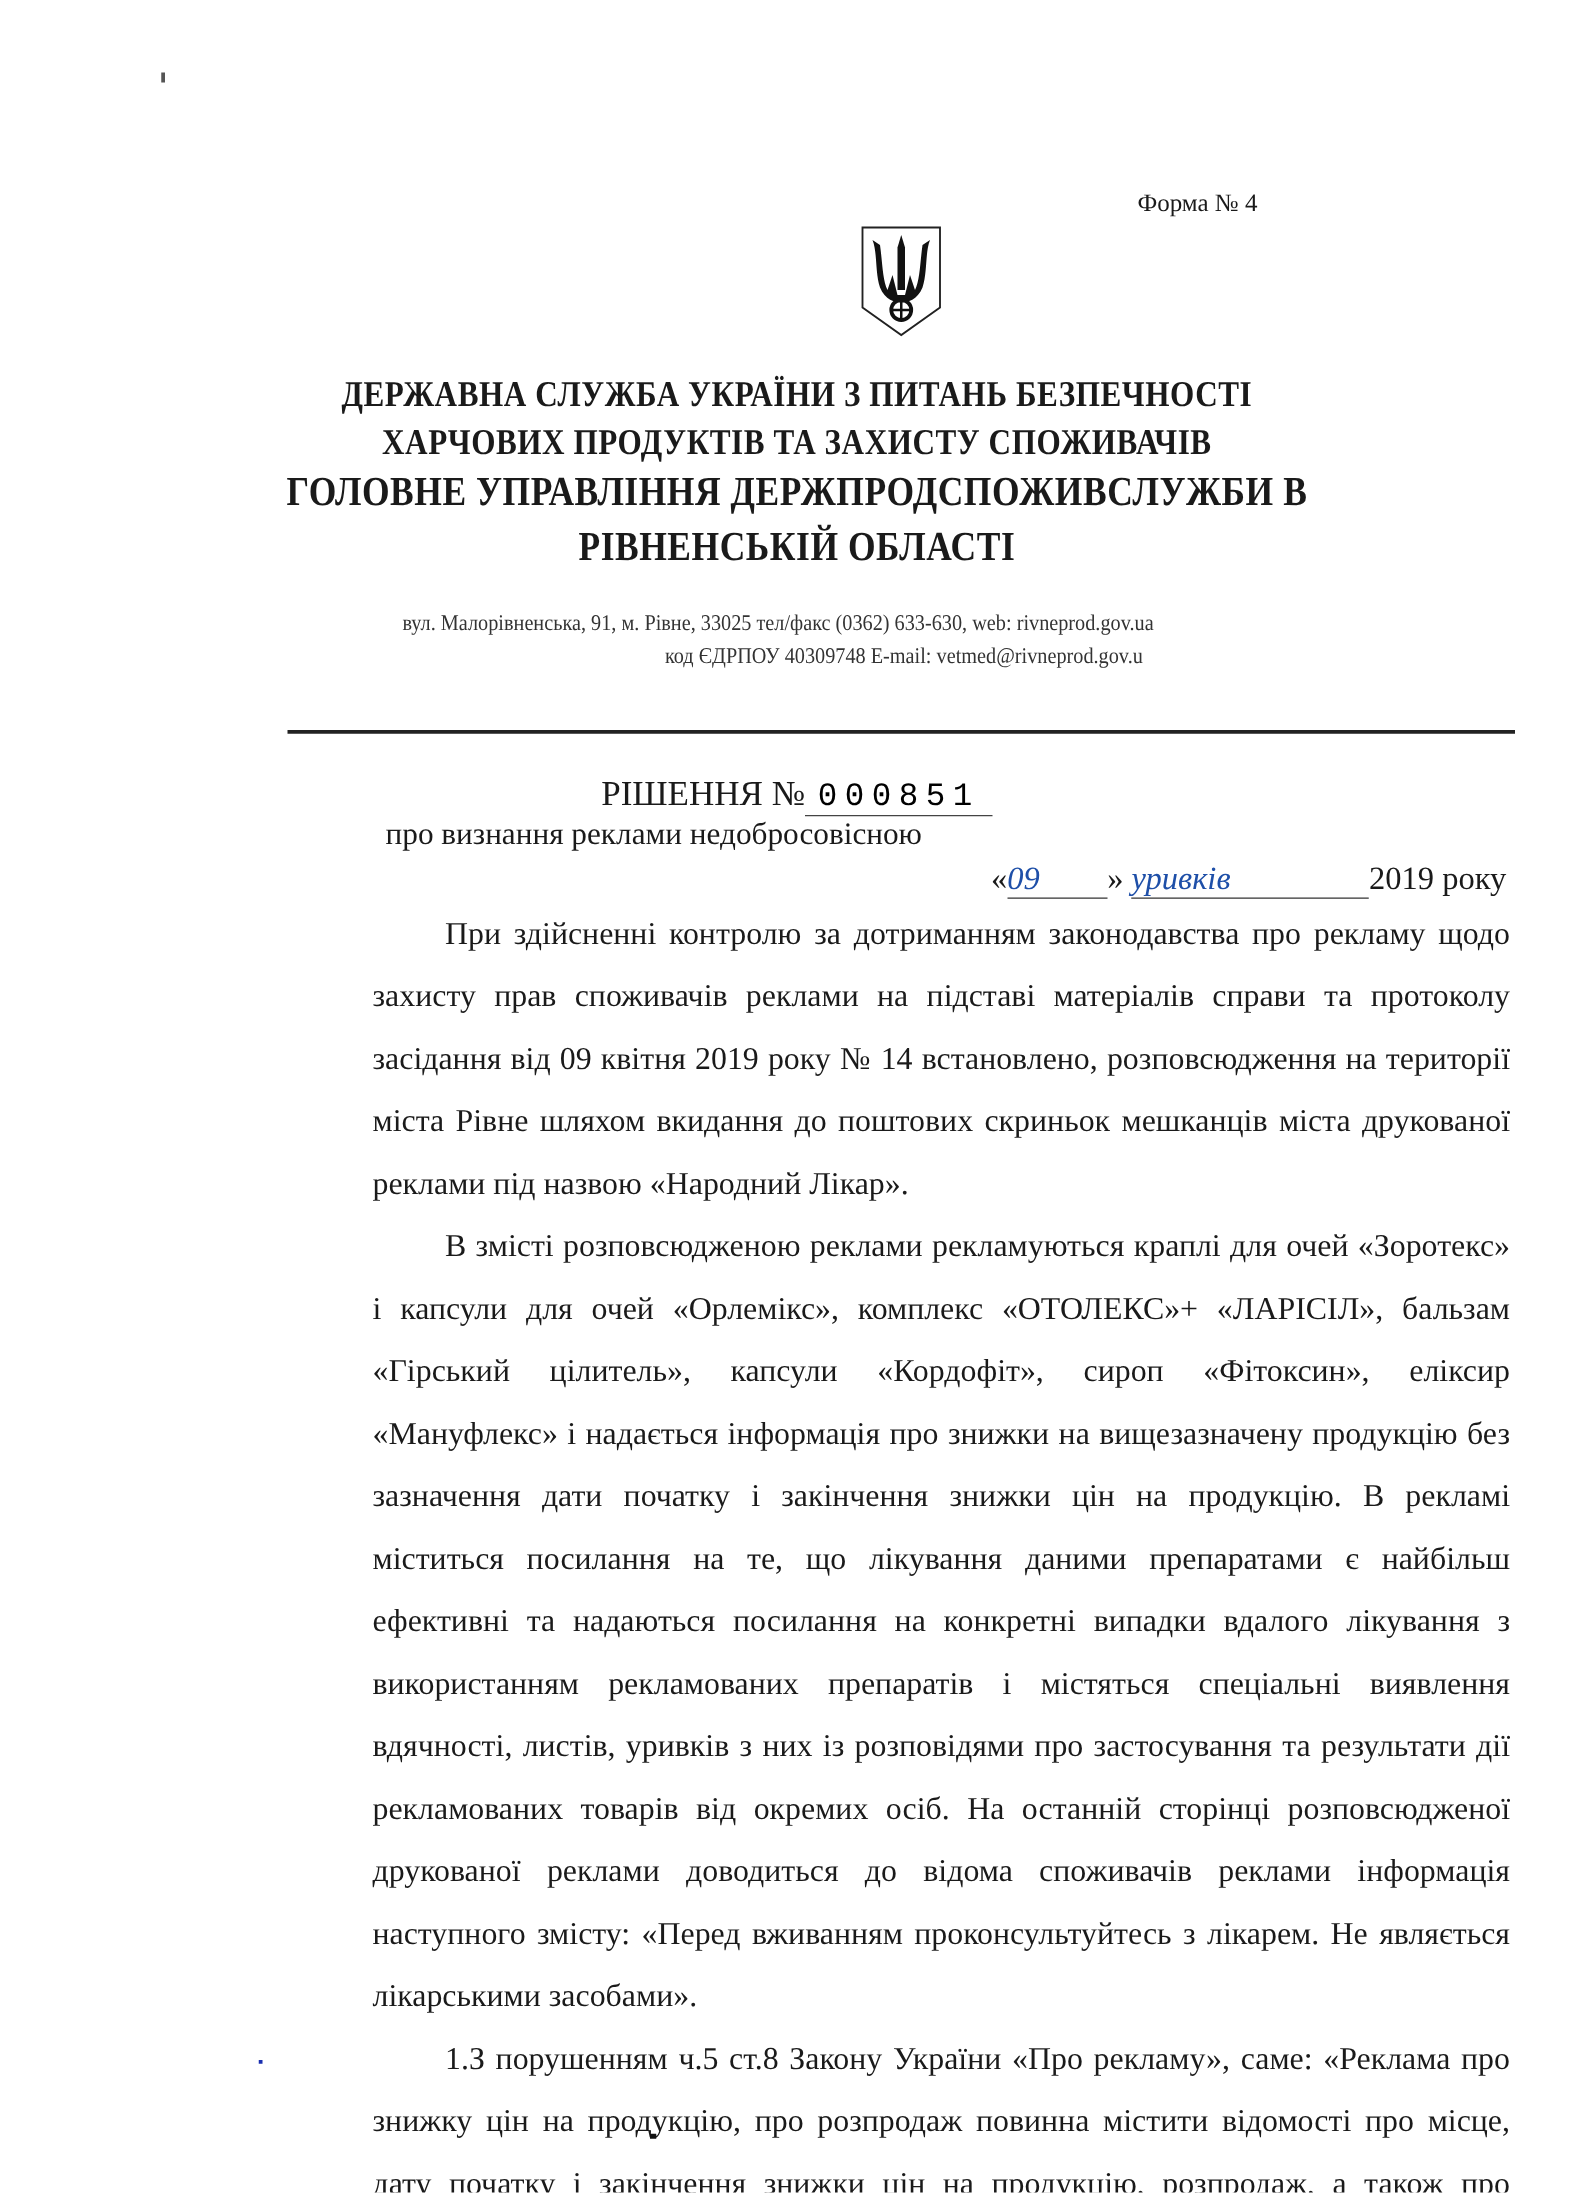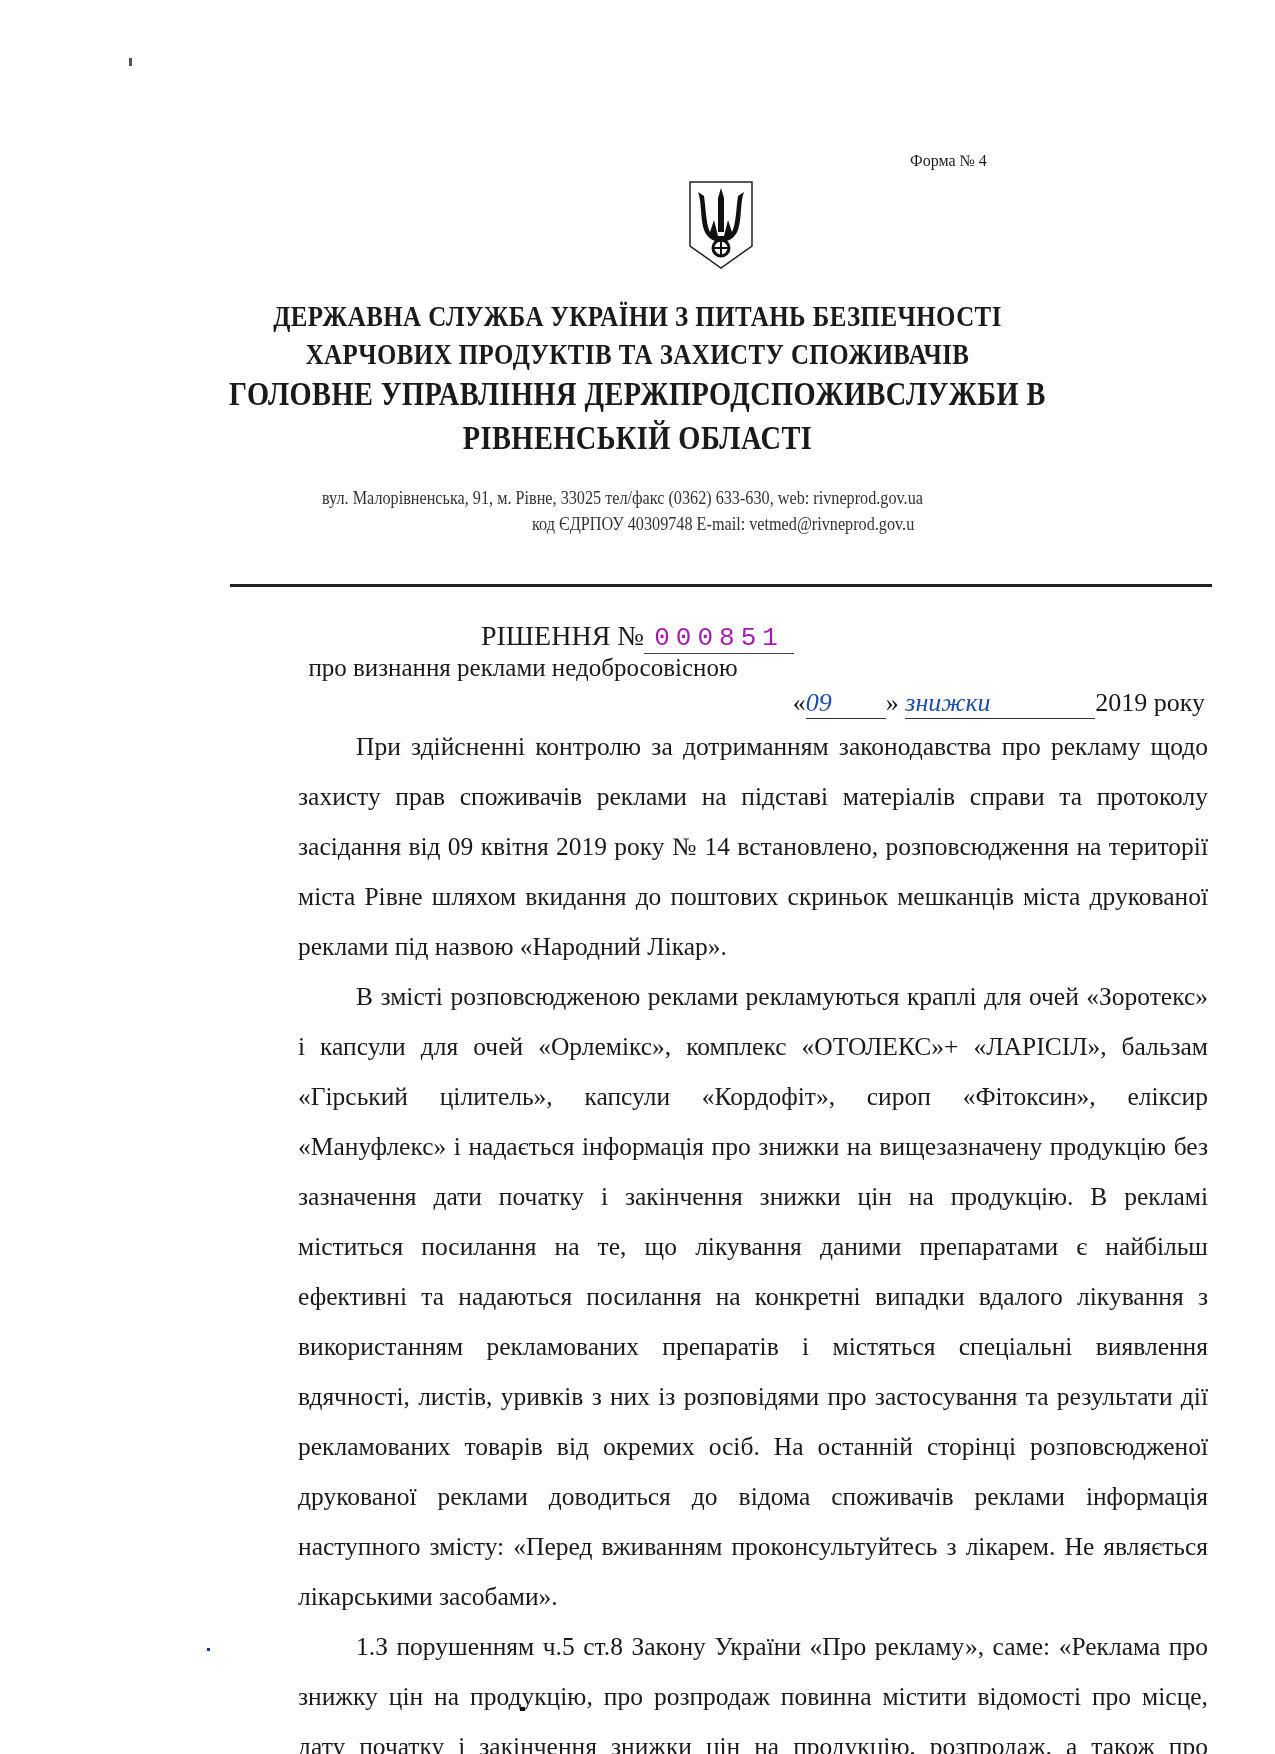--- a/index.html
+++ b/index.html
@@ -1,31 +1,31 @@
 <!DOCTYPE html>
 <html><head>
 <meta charset="utf-8">
 <style>
   html, body { margin:0; padding:0; background:#ffffff; }
   body { width:1275px; height:1754px; position:relative; overflow:hidden;
          font-family:"Liberation Serif", serif; color:#1a1a1a; }
   .abs { position:absolute; }
-  .form-no { left:910px; top:152px; font-size:16px; }
+  .form-no { left:910px; top:152px; font-size:20px; }
   .coat { left:688px; top:180px; width:66px; height:90px; }
   .org { left:0; width:1275px; text-align:center; font-weight:bold; letter-spacing:0.5px; }
   .org1 { top:300px; font-size:29px; transform:scaleX(0.86); }
   .org2 { top:338px; font-size:29px; transform:scaleX(0.86); }
   .org3 { top:376px; font-size:33px; transform:scaleX(0.86); }
   .org4 { top:420px; font-size:33px; transform:scaleX(0.86); }
   .addr { font-size:18px; color:#333; transform-origin:left top; transform:scaleX(0.9); white-space:nowrap; }
   .addr1 { left:322px; top:488px; }
   .addr2 { left:532px; top:514px; }
   .rule { left:230px; top:584px; width:982px; height:3px; background:#222; }
   .title-line { left:0; width:1275px; text-align:center; font-size:28px; top:620px; }
-  .title-line .num { display:inline-block; min-width:150px; border-bottom:1px solid #444; color:#a21caf;
+  .title-line .num { display:inline-block; min-width:150px; border-bottom:1px solid #444; color:#000000;
       font-family:"Liberation Mono", monospace; letter-spacing:6px; font-size:26px; text-align:center; }
   .subtitle { left:0; width:1046px; text-align:center; font-size:25px; top:654px; }
   .date { right:70px; top:688px; font-size:26px; }
   .date .hand { font-style:italic; color:#1e4fa8; display:inline-block; border-bottom:1px solid #333; text-align:left; }
   .date .d { width:80px; } .date .m { width:190px; }
   .body-text { left:298px; top:722px; width:910px; font-size:25.5px; line-height:50px; text-align:justify; }
   .body-text p { margin:0; text-indent:58px; }
   .speck { background:#555; }
 </style>
 </head>
@@ -51,21 +51,21 @@
 
 <div class="abs rule"></div>
 
 <div class="abs title-line">
   <span>РІШЕННЯ №</span><span class="num">000851</span>
 </div>
 <div class="abs subtitle">про визнання реклами недобросовісною</div>
 
 <div class="abs date">
   <span>«</span><span class="hand d">09</span><span>»</span>
-  <span class="hand m">знижки</span><span>2019 року</span>
+  <span class="hand m">уривків</span><span>2019 року</span>
 </div>
 
 <div class="abs body-text">
   <p>При здійсненні контролю за дотриманням законодавства про рекламу щодо захисту прав споживачів реклами на підставі матеріалів справи та протоколу засідання від 09 квітня 2019 року № 14 встановлено, розповсюдження на території міста Рівне шляхом вкидання до поштових скриньок мешканців міста друкованої реклами під назвою «Народний Лікар».</p>
   <p>В змісті розповсюдженою реклами рекламуються краплі для очей «Зоротекс» і капсули для очей «Орлемікс», комплекс «ОТОЛЕКС»+ «ЛАРІСІЛ», бальзам «Гірський цілитель», капсули «Кордофіт», сироп «Фітоксин», еліксир «Мануфлекс» і надається інформація про знижки на вищезазначену продукцію без зазначення дати початку і закінчення знижки цін на продукцію. В рекламі міститься посилання на те, що лікування даними препаратами є найбільш ефективні та надаються посилання на конкретні випадки вдалого лікування з використанням рекламованих препаратів і містяться спеціальні виявлення вдячності, листів, уривків з них із розповідями про застосування та результати дії рекламованих товарів від окремих осіб. На останній сторінці розповсюдженої друкованої реклами доводиться до відома споживачів реклами інформація наступного змісту: «Перед вживанням проконсультуйтесь з лікарем. Не являється лікарськими засобами».</p>
   <p>1.З порушенням ч.5 ст.8 Закону України «Про рекламу», саме: «Реклама про знижку цін на продукцію, про розпродаж повинна містити відомості про місце, дату початку і закінчення знижки цін на продукцію, розпродаж, а також про співвідношення розміру знижки до попередньої ціни реалізації товару».</p>
 </div>
 
 <div class="abs speck" style="left:129px;top:58px;width:3px;height:8px;"></div>
 <div class="abs speck" style="left:207px;top:1648px;width:3px;height:3px;background:#1a2fb0;"></div>

